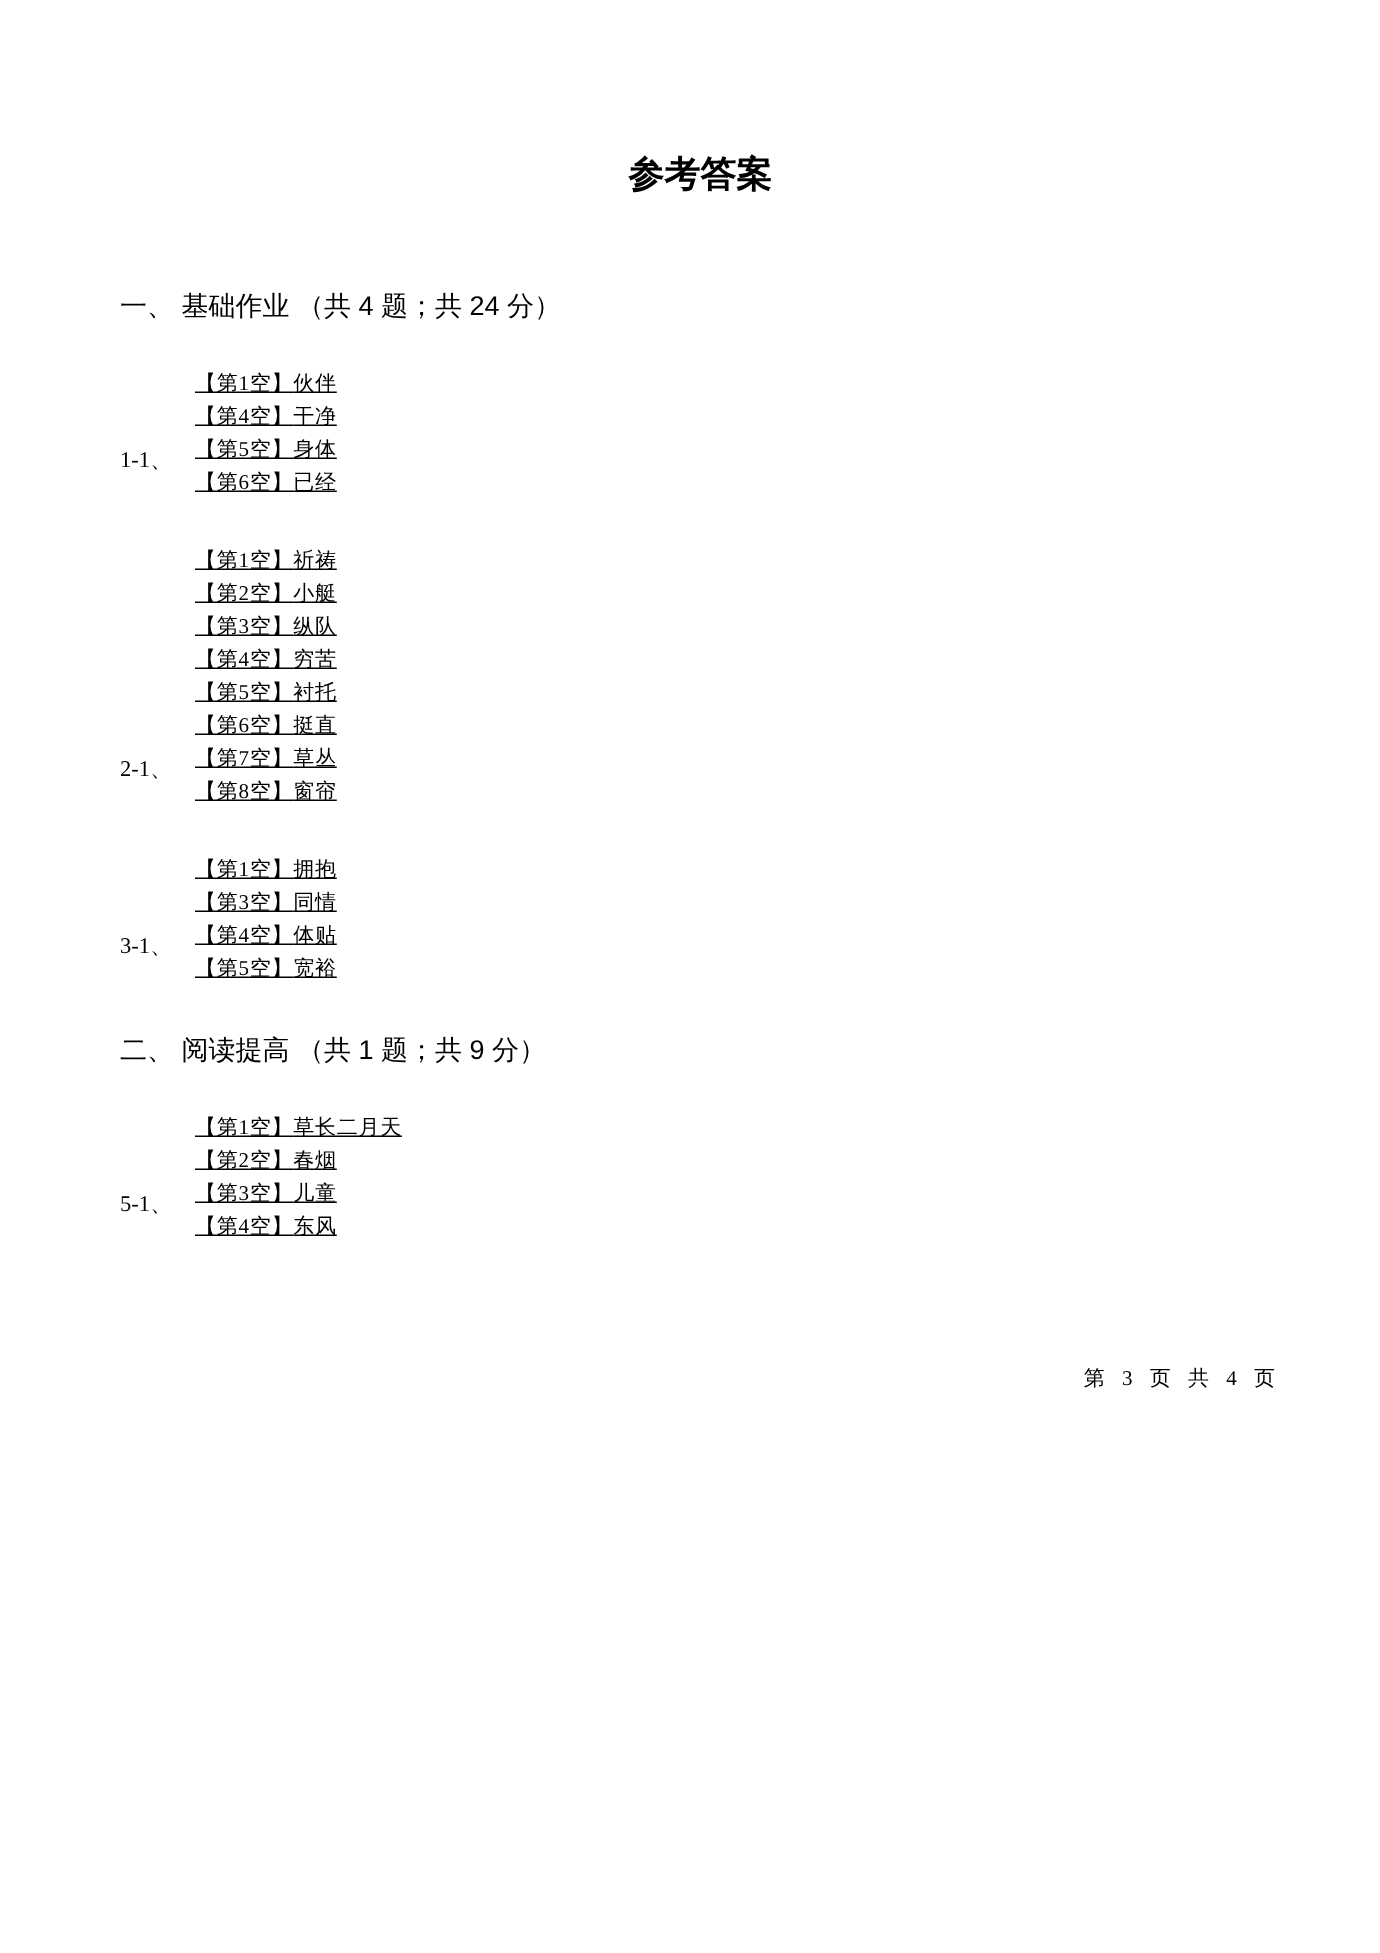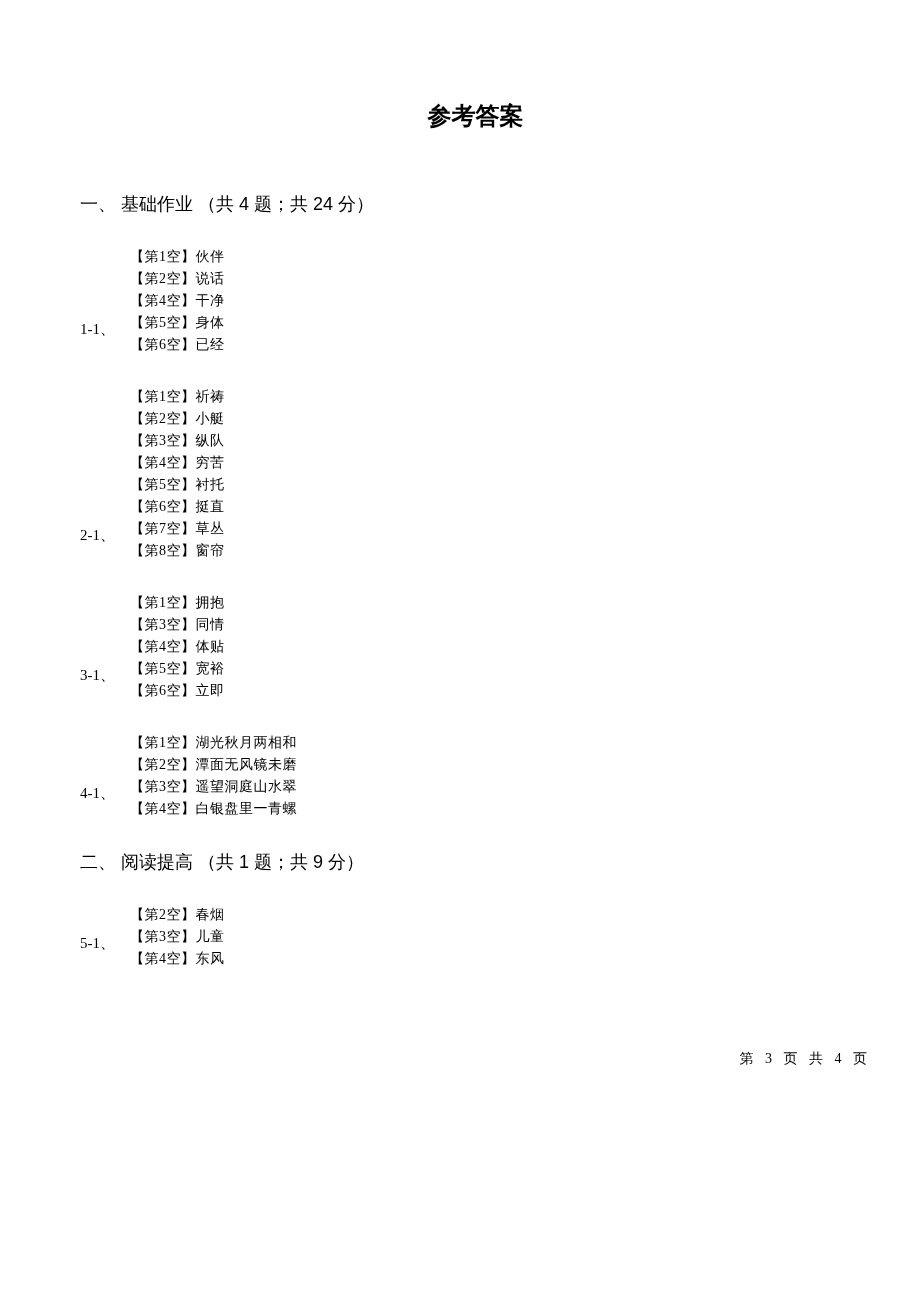--- a/index.html
+++ b/index.html
@@ -4,21 +4,21 @@
   <style>
     * { margin: 0; padding: 0; box-sizing: border-box; }
     body {
       width: 920px;
       background: #fff;
       font-family: "SimSun", "宋体", serif;
       color: #000;
       padding: 0;
     }
     .page {
-      padding: 100px 49px 40px 80px;
+      padding: 100px 66px 40px 80px;
     }
     .page-title {
       text-align: center;
       font-size: 24px;
       font-weight: bold;
       margin-bottom: 60px;
       font-family: "SimHei", "黑体", sans-serif;
     }
     .section-heading {
       font-size: 18px;
@@ -26,20 +26,21 @@
       margin-top: 10px;
       margin-bottom: 30px;
       font-family: Liberation Sans, sans-serif;
     }
     .answer-block {
       margin-bottom: 30px;
       position: relative;
     }
     .answer-list {
       margin-left: 50px;
+      text-decoration: underline;
     }
     .answer-row {
       font-size: 14px;
       line-height: 22px;
       letter-spacing: 0.5px;
     }
     .block-label {
       position: absolute;
       left: 0;
       bottom: 16px;
@@ -57,21 +58,20 @@
 <body>
 
 <div class="page">
   <h1 class="page-title">参考答案</h1>
   <div id="sections">
       <div>
         <div class="section-heading">一、 基础作业 （共 4 题；共 24 分）</div>
         <div class="answer-block">
           <div class="answer-list">
             <div class="answer-row"><span>【第1空】</span><span>伙伴</span></div>
-            <div class="answer-row"><span>【第2空】</span><span>说话</span></div>
             <div class="answer-row"><span>【第4空】</span><span>干净</span></div>
             <div class="answer-row"><span>【第5空】</span><span>身体</span></div>
             <div class="answer-row"><span>【第6空】</span><span>已经</span></div>
           </div>
           <div class="block-label">1-1、</div>
         </div>
         <div class="answer-block">
           <div class="answer-list">
             <div class="answer-row"><span>【第1空】</span><span>祈祷</span></div>
             <div class="answer-row"><span>【第2空】</span><span>小艇</span></div>
@@ -83,38 +83,29 @@
             <div class="answer-row"><span>【第8空】</span><span>窗帘</span></div>
           </div>
           <div class="block-label">2-1、</div>
         </div>
         <div class="answer-block">
           <div class="answer-list">
             <div class="answer-row"><span>【第1空】</span><span>拥抱</span></div>
             <div class="answer-row"><span>【第3空】</span><span>同情</span></div>
             <div class="answer-row"><span>【第4空】</span><span>体贴</span></div>
             <div class="answer-row"><span>【第5空】</span><span>宽裕</span></div>
-            <div class="answer-row"><span>【第6空】</span><span>立即</span></div>
           </div>
           <div class="block-label">3-1、</div>
-        </div>
-        <div class="answer-block">
-          <div class="answer-list">
-            <div class="answer-row"><span>【第1空】</span><span>湖光秋月两相和</span></div>
-            <div class="answer-row"><span>【第2空】</span><span>潭面无风镜未磨</span></div>
-            <div class="answer-row"><span>【第3空】</span><span>遥望洞庭山水翠</span></div>
-            <div class="answer-row"><span>【第4空】</span><span>白银盘里一青螺</span></div>
-          </div>
-          <div class="block-label">4-1、</div>
         </div>
       </div>
       <div>
         <div class="section-heading">二、 阅读提高 （共 1 题；共 9 分）</div>
         <div class="answer-block">
           <div class="answer-list">
+            <div class="answer-row"><span>【第1空】</span><span>草长二月天</span></div>
             <div class="answer-row"><span>【第2空】</span><span>春烟</span></div>
             <div class="answer-row"><span>【第3空】</span><span>儿童</span></div>
             <div class="answer-row"><span>【第4空】</span><span>东风</span></div>
           </div>
           <div class="block-label">5-1、</div>
         </div>
       </div>
     </div>
   <div class="footer">第 3 页 共 4 页</div>
 </div>

